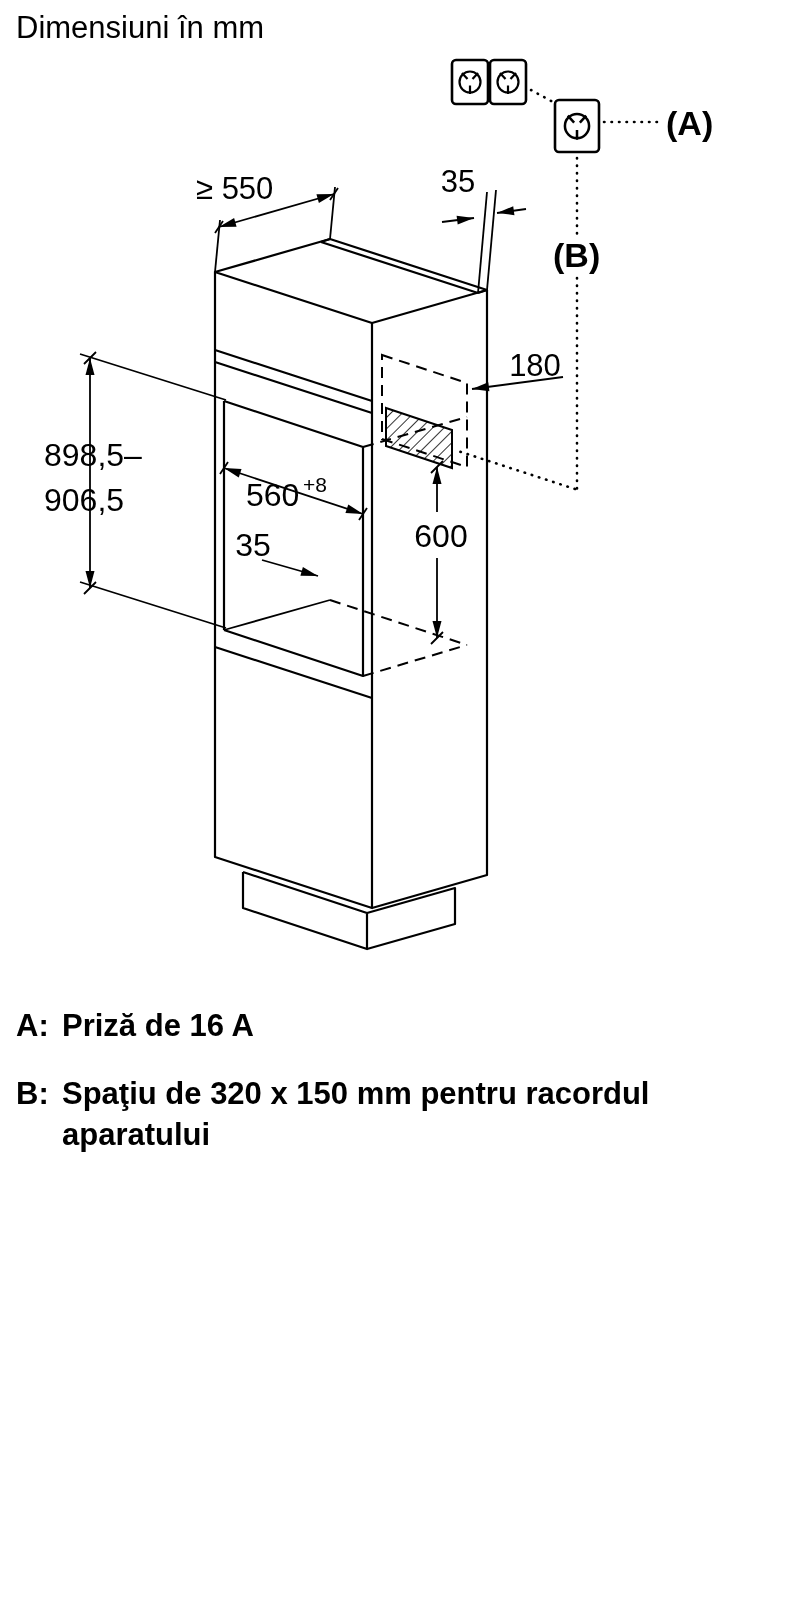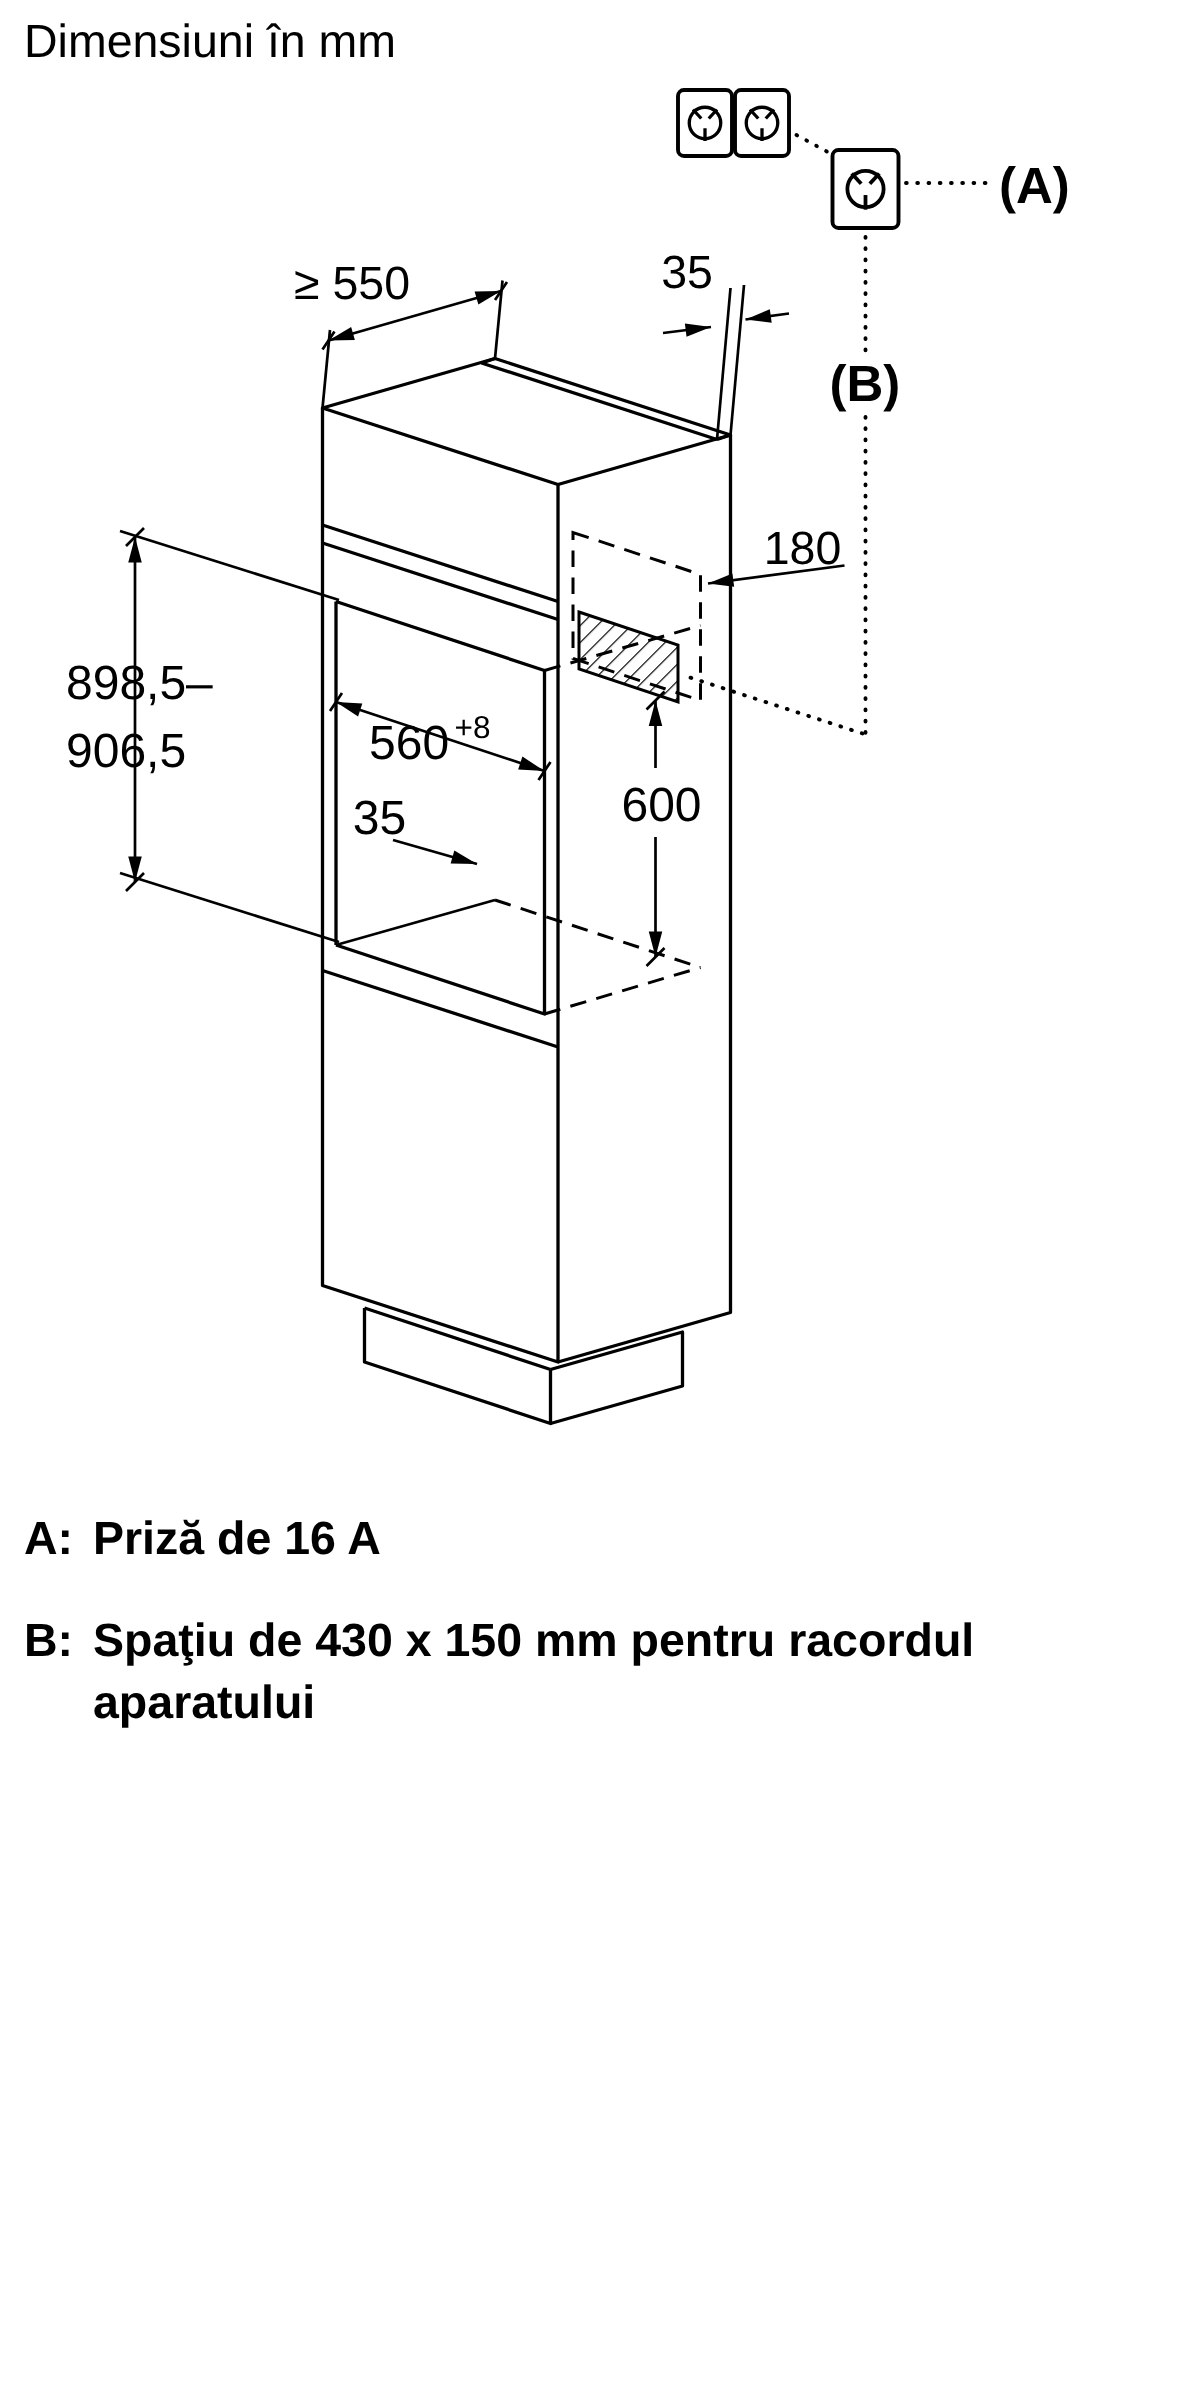--- a/index.html
+++ b/index.html
@@ -122,16 +122,16 @@
     <text x="666" y="135" font-size="34" font-weight="bold">(A)</text>
     <text x="553" y="267" font-size="34" font-weight="bold">(B)</text>
   </svg>
 
   <div class="legend-row" style="top:1005px;">
     <div class="legend-key">A:</div>
     <div class="legend-text">Priză de 16 A</div>
   </div>
   <div class="legend-row" style="top:1073px;">
     <div class="legend-key">B:</div>
-    <div class="legend-text">Spaţiu de 430 x 150 mm pentru racordul aparatului</div>
+    <div class="legend-text">Spaţiu de 320 x 150 mm pentru racordul aparatului</div>
   </div>
 
 </div>
 
 </body></html>

